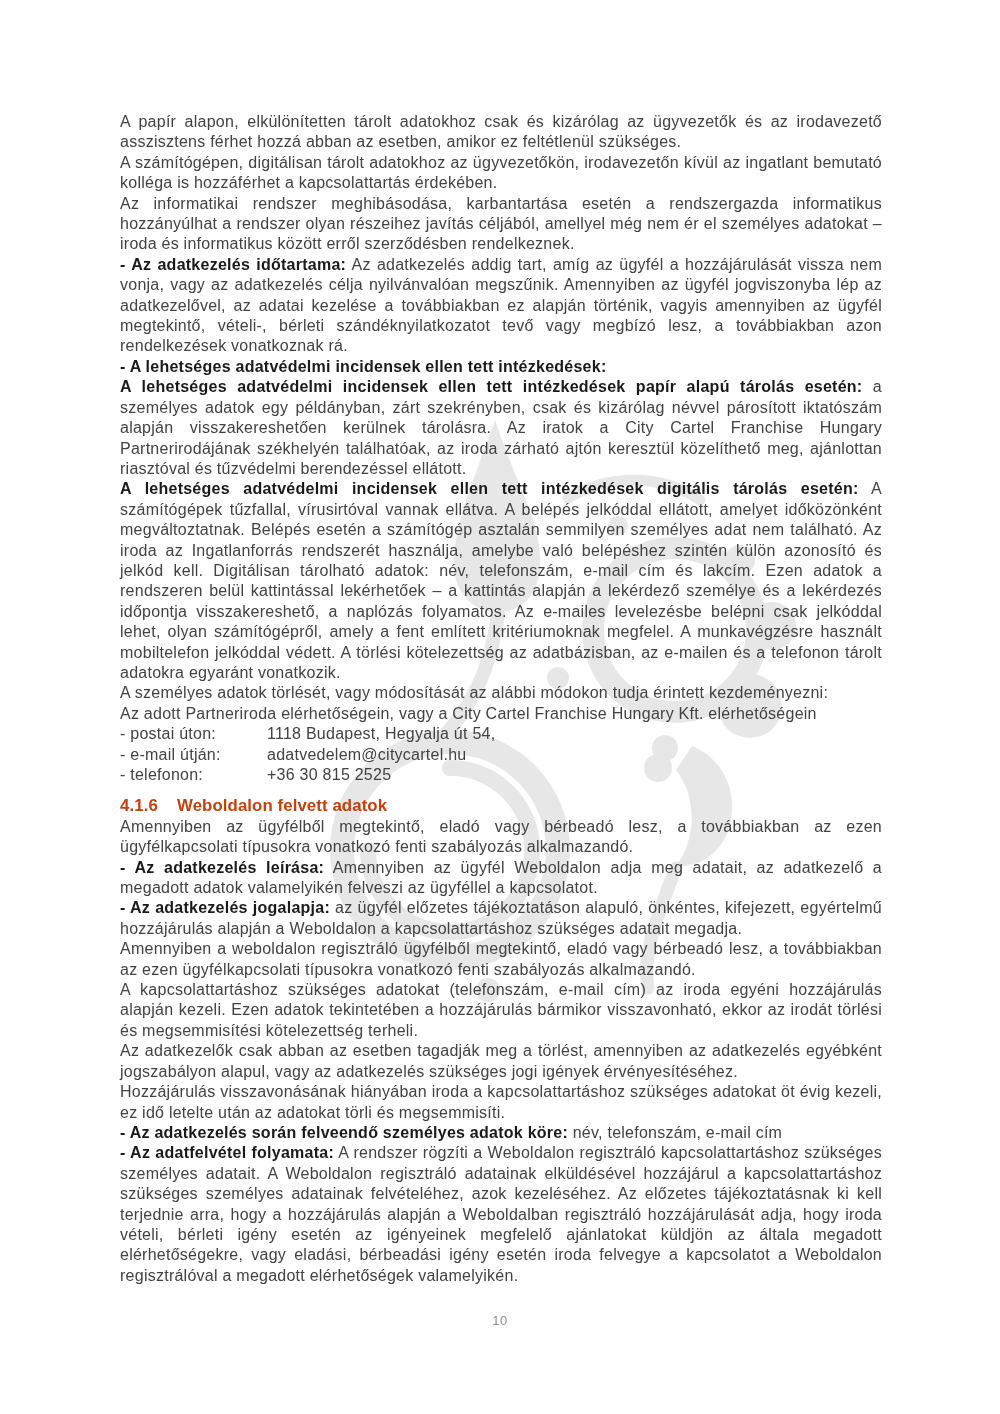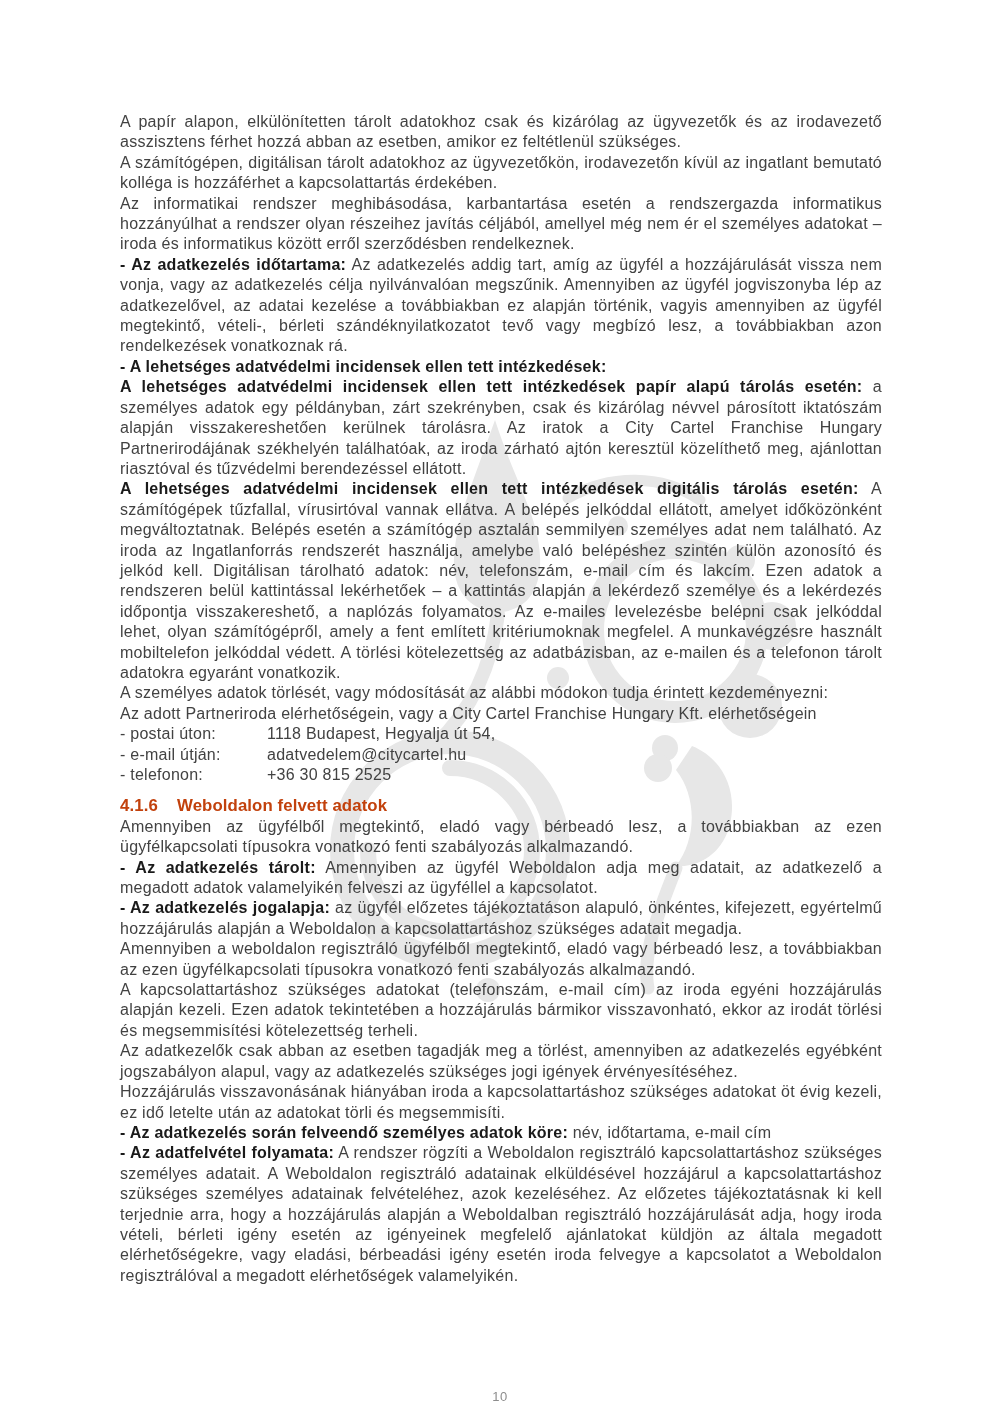--- a/index.html
+++ b/index.html
@@ -60,21 +60,21 @@
     font-weight: bold;
     font-size: 16.8px;
     color: #c2410c;
     letter-spacing: 0.1px;
   }
   .section-number {
     flex: 0 0 57px;
   }
   .page-number {
     position: absolute;
-    top: 1389px;
+    top: 1313px;
     left: 0;
     width: 1000px;
     text-align: center;
     z-index: 1;
     font-size: 13px;
     color: #8d8d8d;
     letter-spacing: 0.5px;
   }
 </style>
 </head>
@@ -127,26 +127,26 @@
       <span class="contact-label">- telefonon:</span>
       <span class="contact-value">+36 30 815 2525</span>
     </div>
 
     <div class="section-heading">
       <span class="section-number">4.1.6</span>
       <span class="section-title">Weboldalon felvett adatok</span>
     </div>
 
     <p class="para"><strong></strong><span>Amennyiben az ügyfélből megtekintő, eladó vagy bérbeadó lesz, a továbbiakban az ezen ügyfélkapcsolati típusokra vonatkozó fenti szabályozás alkalmazandó.</span></p>
-    <p class="para"><strong>- Az adatkezelés tárolt:</strong><span> Amennyiben az ügyfél Weboldalon adja meg adatait, az adatkezelő a megadott adatok valamelyikén felveszi az ügyféllel a kapcsolatot.</span></p>
+    <p class="para"><strong>- Az adatkezelés leírása:</strong><span> Amennyiben az ügyfél Weboldalon adja meg adatait, az adatkezelő a megadott adatok valamelyikén felveszi az ügyféllel a kapcsolatot.</span></p>
     <p class="para"><strong>- Az adatkezelés jogalapja:</strong><span> az ügyfél előzetes tájékoztatáson alapuló, önkéntes, kifejezett, egyértelmű hozzájárulás alapján a Weboldalon a kapcsolattartáshoz szükséges adatait megadja.</span></p>
     <p class="para"><strong></strong><span>Amennyiben a weboldalon regisztráló ügyfélből megtekintő, eladó vagy bérbeadó lesz, a továbbiakban az ezen ügyfélkapcsolati típusokra vonatkozó fenti szabályozás alkalmazandó.</span></p>
     <p class="para"><strong></strong><span>A kapcsolattartáshoz szükséges adatokat (telefonszám, e-mail cím) az iroda egyéni hozzájárulás alapján kezeli. Ezen adatok tekintetében a hozzájárulás bármikor visszavonható, ekkor az irodát törlési és megsemmisítési kötelezettség terheli.</span></p>
     <p class="para"><strong></strong><span>Az adatkezelők csak abban az esetben tagadják meg a törlést, amennyiben az adatkezelés egyébként jogszabályon alapul, vagy az adatkezelés szükséges jogi igények érvényesítéséhez.</span></p>
     <p class="para"><strong></strong><span>Hozzájárulás visszavonásának hiányában iroda a kapcsolattartáshoz szükséges adatokat öt évig kezeli, ez idő letelte után az adatokat törli és megsemmisíti.</span></p>
-    <p class="para"><strong>- Az adatkezelés során felveendő személyes adatok köre:</strong><span> név, időtartama, e-mail cím</span></p>
+    <p class="para"><strong>- Az adatkezelés során felveendő személyes adatok köre:</strong><span> név, telefonszám, e-mail cím</span></p>
     <p class="para"><strong>- Az adatfelvétel folyamata:</strong><span> A rendszer rögzíti a Weboldalon regisztráló kapcsolattartáshoz szükséges személyes adatait. A Weboldalon regisztráló adatainak elküldésével hozzájárul a kapcsolattartáshoz szükséges személyes adatainak felvételéhez, azok kezeléséhez. Az előzetes tájékoztatásnak ki kell terjednie arra, hogy a hozzájárulás alapján a Weboldalban regisztráló hozzájárulását adja, hogy iroda vételi, bérleti igény esetén az igényeinek megfelelő ajánlatokat küldjön az általa megadott elérhetőségekre, vagy eladási, bérbeadási igény esetén iroda felvegye a kapcsolatot a Weboldalon regisztrálóval a megadott elérhetőségek valamelyikén.</span></p>
 
   </div>
 
   <div class="page-number">10</div>
 
 </div>
 
 </body></html>

